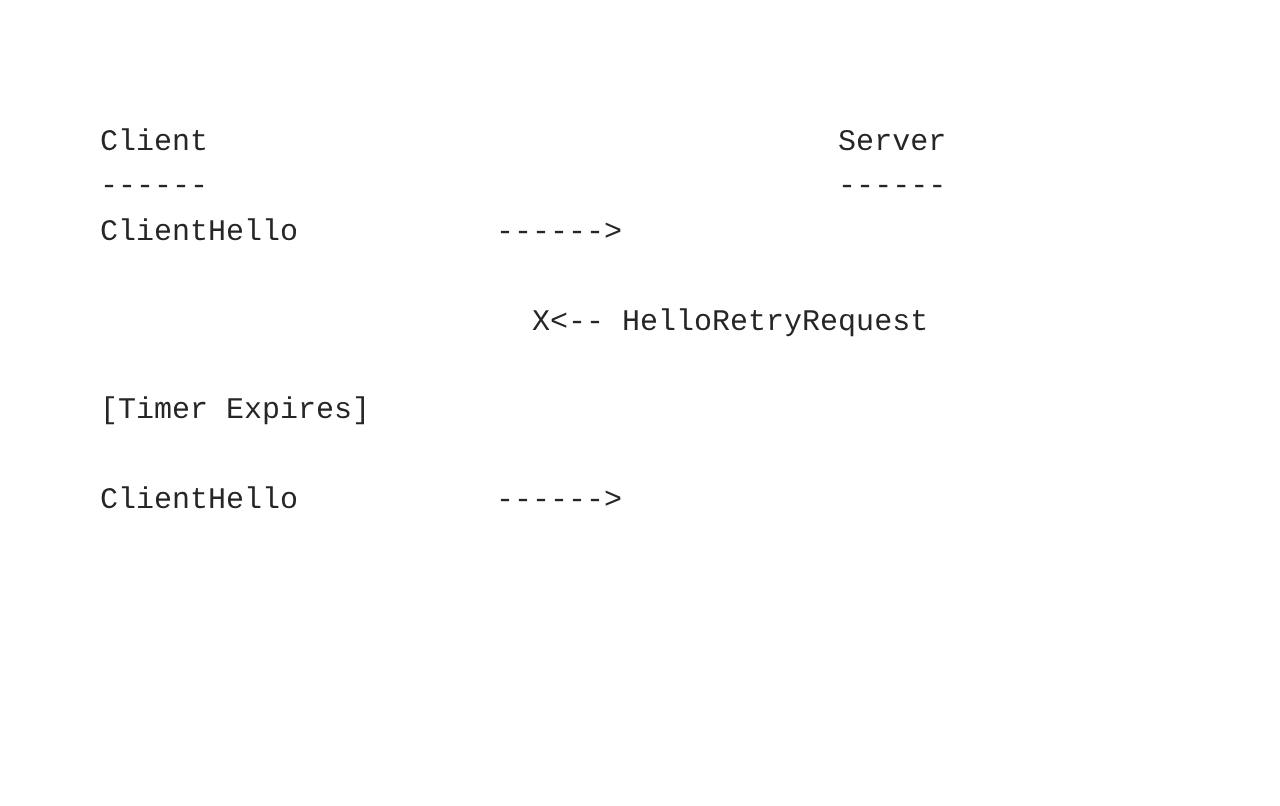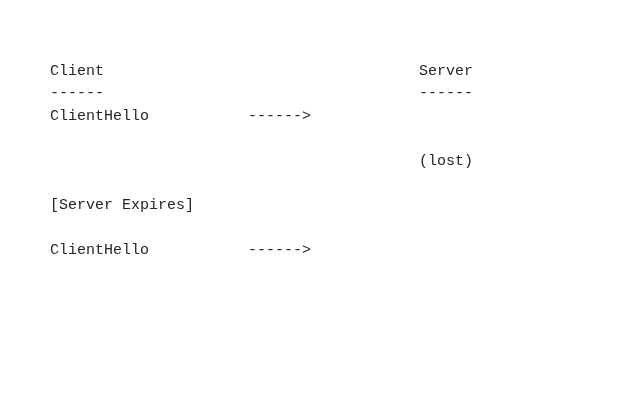--- a/index.html
+++ b/index.html
@@ -36,19 +36,19 @@
 </style>
 </head>
 <body>
 
 <div class="page">
   <div class="diagram">
     <div class="line">Client                                   Server</div>
     <div class="line">------                                   ------</div>
     <div class="line">ClientHello           ------&gt;</div>
     <div class="line"></div>
-    <div class="line">                                         (lost)</div>
+    <div class="line">                        X&lt;-- HelloRetryRequest</div>
     <div class="line"></div>
-    <div class="line">[Server Expires]</div>
+    <div class="line">[Timer Expires]</div>
     <div class="line"></div>
     <div class="line">ClientHello           ------&gt;</div>
   </div>
 </div>
 
 </body></html>

